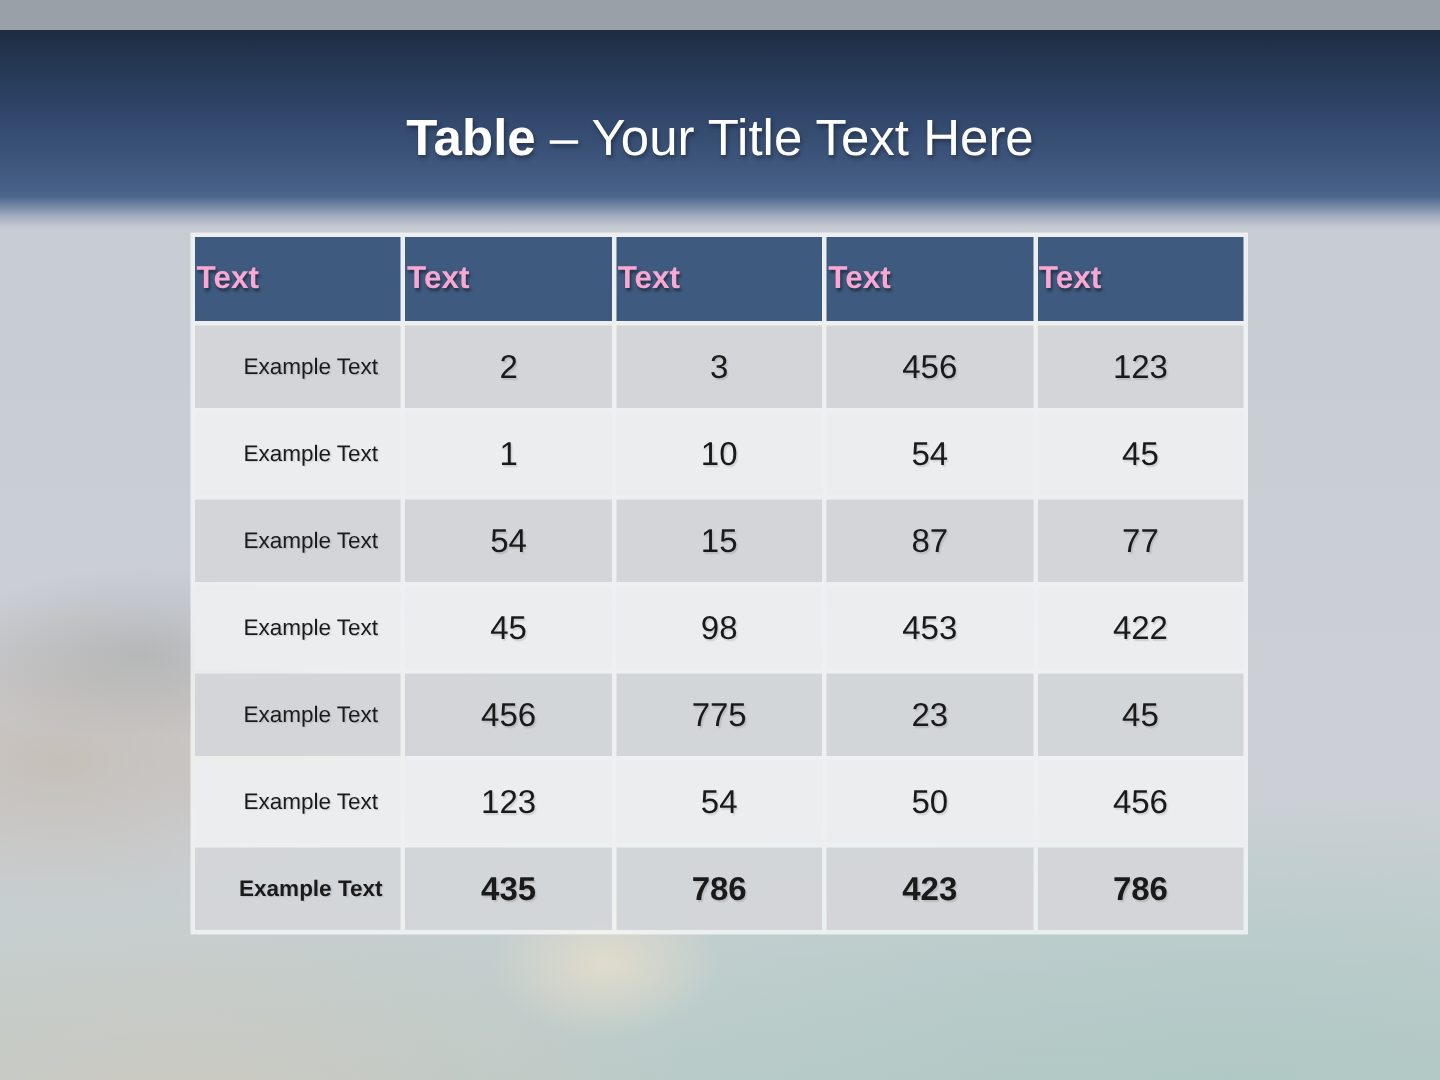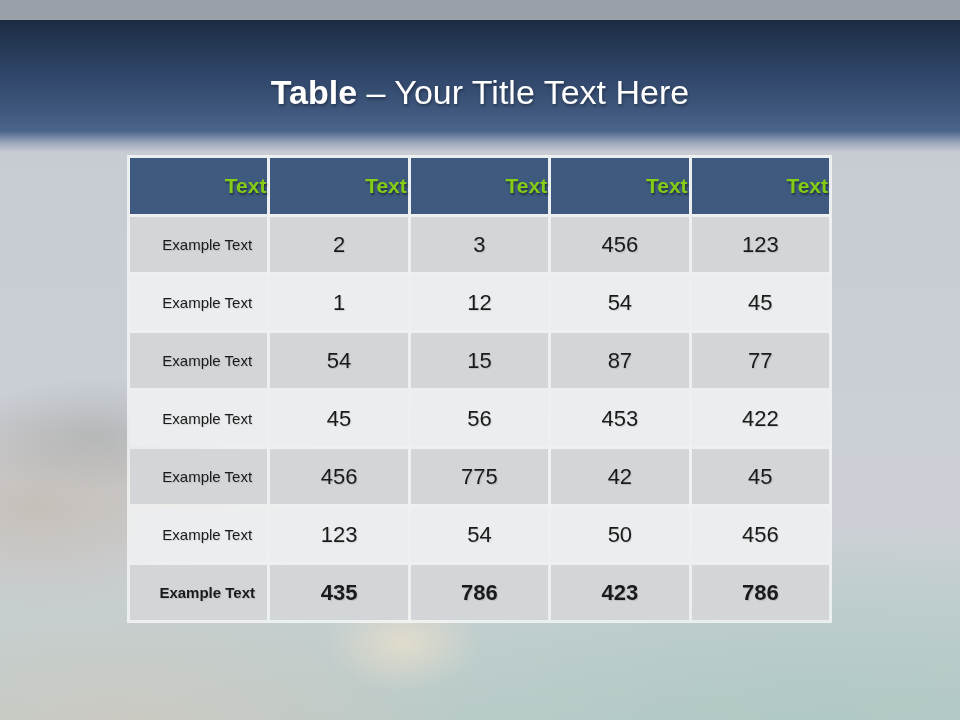--- a/index.html
+++ b/index.html
@@ -35,22 +35,22 @@
     letter-spacing:0px;
   }
   .slide-title .bold{font-weight:bold;}
   .table-wrap{position:absolute;left:127px;top:135px;width:705px;}
   table.data-table{
     width:100%;border-collapse:separate;border-spacing:3px;
     background:rgba(252,253,254,0.70);
     table-layout:fixed;
   }
   .data-table th{
-    height:54px;background:#3e5a7e;color:#84cc16;
-    font-size:21px;font-weight:bold;text-align:right;vertical-align:middle;
+    height:54px;background:#3e5a7e;color:#f9a8d4;
+    font-size:21px;font-weight:bold;text-align:left;vertical-align:middle;
     text-shadow:1px 2px 2px rgba(0,0,0,0.45);
   }
   .data-table td{
     height:53px;text-align:center;vertical-align:middle;color:#1a1a1a;
     text-shadow:1px 1px 1px rgba(0,0,0,0.12);
   }
   .data-table tbody tr:nth-child(odd) td{background:rgba(209,211,215,0.94);}
   .data-table tbody tr:nth-child(even) td{background:rgba(234,236,238,0.96);}
   .data-table td.label-cell{font-size:15px;padding-left:18px;}
   .data-table td.num-cell{font-size:22px;}
@@ -84,43 +84,43 @@
         <tr>
           <td class="label-cell">Example Text</td>
           <td class="num-cell">2</td>
           <td class="num-cell">3</td>
           <td class="num-cell">456</td>
           <td class="num-cell">123</td>
         </tr>
         <tr>
           <td class="label-cell">Example Text</td>
           <td class="num-cell">1</td>
-          <td class="num-cell">12</td>
+          <td class="num-cell">10</td>
           <td class="num-cell">54</td>
           <td class="num-cell">45</td>
         </tr>
         <tr>
           <td class="label-cell">Example Text</td>
           <td class="num-cell">54</td>
           <td class="num-cell">15</td>
           <td class="num-cell">87</td>
           <td class="num-cell">77</td>
         </tr>
         <tr>
           <td class="label-cell">Example Text</td>
           <td class="num-cell">45</td>
-          <td class="num-cell">56</td>
+          <td class="num-cell">98</td>
           <td class="num-cell">453</td>
           <td class="num-cell">422</td>
         </tr>
         <tr>
           <td class="label-cell">Example Text</td>
           <td class="num-cell">456</td>
           <td class="num-cell">775</td>
-          <td class="num-cell">42</td>
+          <td class="num-cell">23</td>
           <td class="num-cell">45</td>
         </tr>
         <tr>
           <td class="label-cell">Example Text</td>
           <td class="num-cell">123</td>
           <td class="num-cell">54</td>
           <td class="num-cell">50</td>
           <td class="num-cell">456</td>
         </tr>
         <tr class="total-row">

